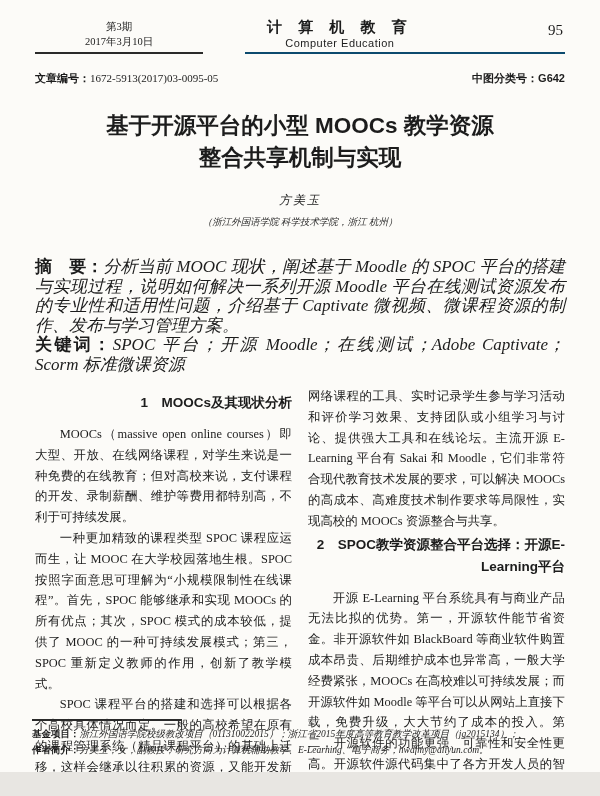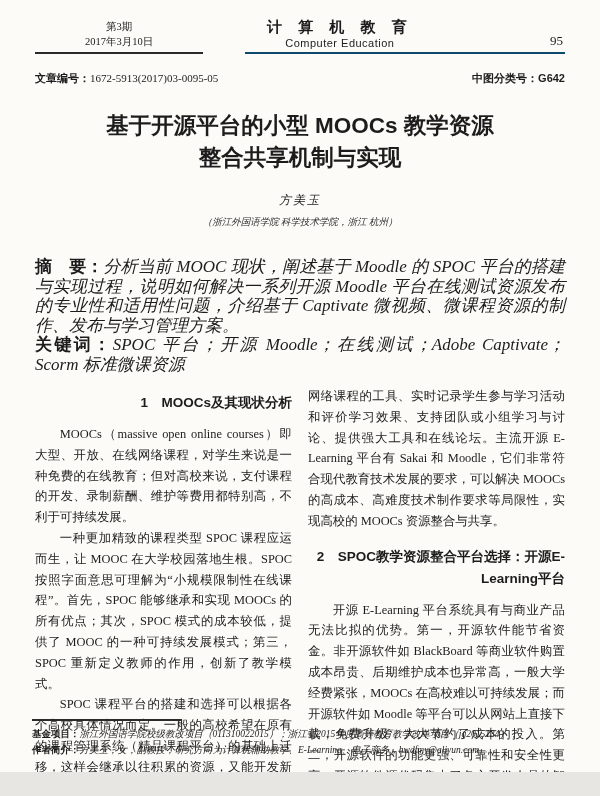--- a/index.html
+++ b/index.html
@@ -40,22 +40,22 @@
   .jtitle-block{margin-left:22px;text-align:center;}
   .jtitle-cn{
     font-family:"Liberation Sans","DejaVu Sans",sans-serif;
     font-weight:bold;font-size:15px;letter-spacing:6px;line-height:18px;
   }
   .jtitle-en{
     font-family:"Liberation Sans","DejaVu Sans",sans-serif;
     font-size:11px;line-height:14px;letter-spacing:0.5px;
   }
   .page-num{
-    position:absolute;right:2px;bottom:3px;
-    font-size:13px;
+    position:absolute;right:2px;bottom:13px;
+    font-size:15px;
   }
   
   .meta-row{
     display:flex;justify-content:space-between;
     margin-top:17px;
     font-size:11px;
   }
   .lbl{
     font-family:"Liberation Sans","DejaVu Sans",sans-serif;
     font-weight:bold;
@@ -178,21 +178,21 @@
   <div class="columns">
     <div class="col">
       <h3 class="sec">1　MOOCs及其现状分析</h3>
       <p>MOOCs（massive open online courses）即大型、开放、在线网络课程，对学生来说是一种免费的在线教育；但对高校来说，支付课程的开发、录制薪酬、维护等费用都特别高，不利于可持续发展。</p>
       <p>一种更加精致的课程类型 SPOC 课程应运而生，让 MOOC 在大学校园落地生根。SPOC 按照字面意思可理解为“小规模限制性在线课程”。首先，SPOC 能够继承和实现 MOOCs 的所有优点；其次，SPOC 模式的成本较低，提供了 MOOC 的一种可持续发展模式；第三，SPOC 重新定义教师的作用，创新了教学模式。</p>
       <p>SPOC 课程平台的搭建和选择可以根据各个高校具体情况而定。一般的高校希望在原有的课程管理系统（精品课程平台）的基础上迁移，这样会继承以往积累的资源，又能开发新的 MOOCs 资源。</p>
       <p>开源 E-Learning 平台本身免费，平台自身带有创建在线资源（包括微视频、在线测试等）和</p>
     </div>
     <div class="col">
       <p style="text-indent:0;">网络课程的工具、实时记录学生参与学习活动和评价学习效果、支持团队或小组学习与讨论、提供强大工具和在线论坛。主流开源 E-Learning 平台有 Sakai 和 Moodle，它们非常符合现代教育技术发展的要求，可以解决 MOOCs 的高成本、高难度技术制作要求等局限性，实现高校的 MOOCs 资源整合与共享。</p>
-      <h3 class="sec" style="margin-top:14px;">2　SPOC教学资源整合平台选择：开源E-Learning平台</h3>
+      <h3 class="sec" style="margin-top:2px;">2　SPOC教学资源整合平台选择：开源E-Learning平台</h3>
       <p>开源 E-Learning 平台系统具有与商业产品无法比拟的优势。第一，开源软件能节省资金。非开源软件如 BlackBoard 等商业软件购置成本昂贵、后期维护成本也异常高，一般大学经费紧张，MOOCs 在高校难以可持续发展；而开源软件如 Moodle 等平台可以从网站上直接下载，免费升级，大大节约了成本的投入。第二，开源软件的功能更强、可靠性和安全性更高。开源软件源代码集中了各方开发人员的智慧，经过开放</p>
     </div>
   </div>
 
   <div class="footnote">
     <div class="footnote-rule"></div>
     <div>
       <span class="lbl">基金项目：</span><span class="kai">浙江外国语学院校级教改项目（011310022015）；浙江省2015年度高等教育教学改革项目（jg2015134）；</span>
     </div>
     <div>

